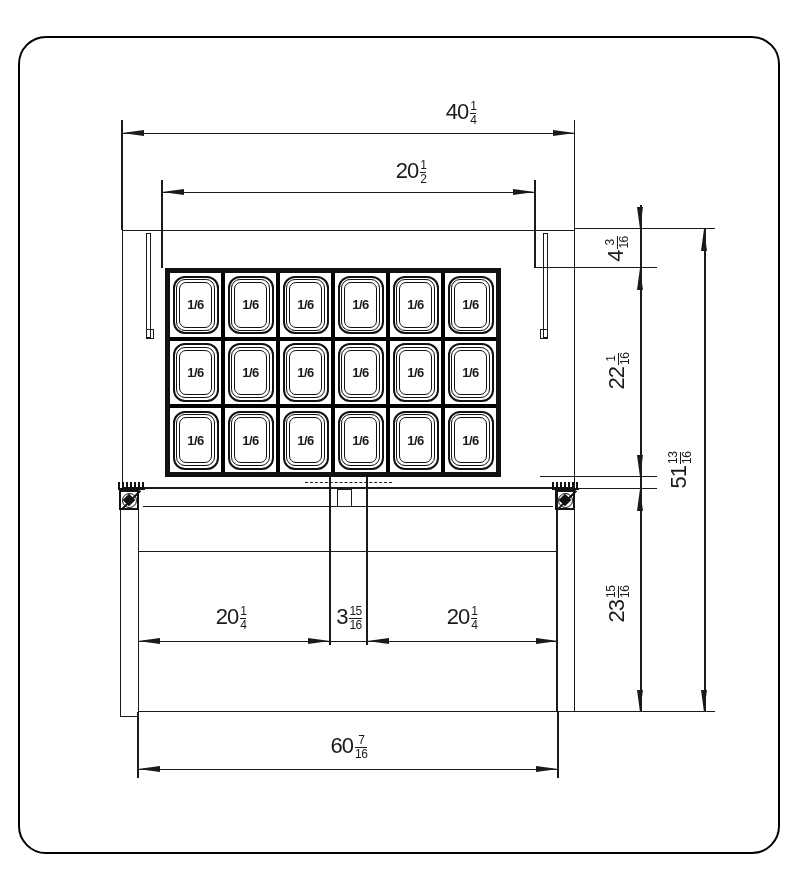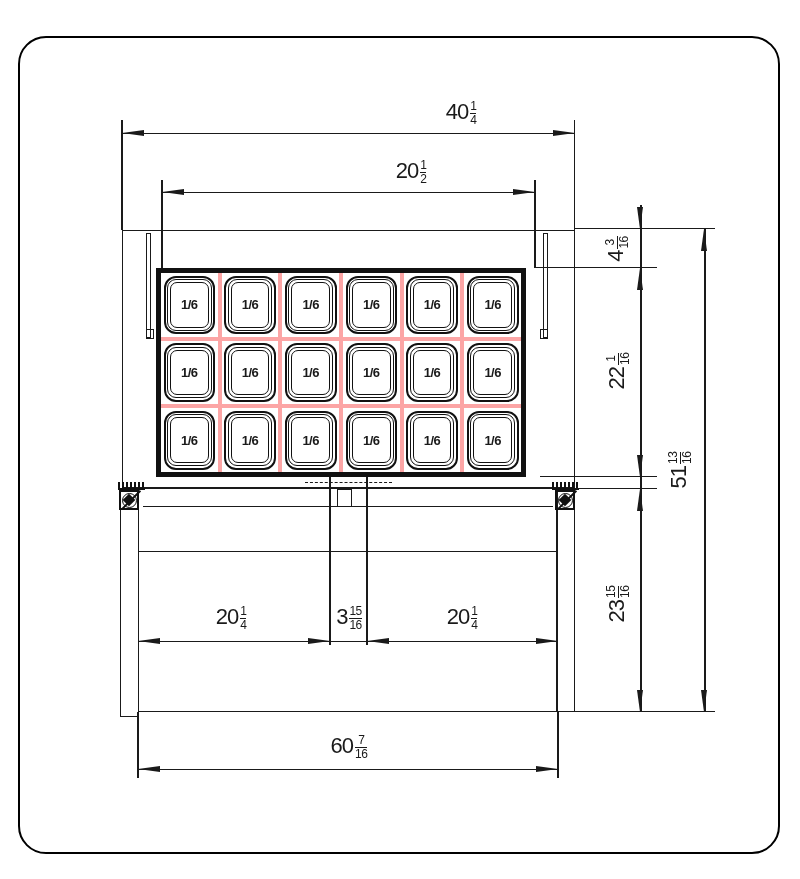--- a/index.html
+++ b/index.html
@@ -19,22 +19,22 @@
   .ar-r{border-width:3px 0 3px 22px;border-color:transparent transparent transparent #1a1a1a;}
   .ar-u{border-width:0 3px 22px 3px;border-color:transparent transparent #1a1a1a transparent;}
   .ar-d{border-width:22px 3px 0 3px;border-color:#1a1a1a transparent transparent transparent;}
   .dlbl{position:absolute;display:flex;align-items:flex-start;justify-content:center;
         font-size:22px;line-height:1;letter-spacing:-1px;height:26px;}
   .dlbl .frac{display:inline-flex;flex-direction:column;align-items:center;
         font-size:12px;letter-spacing:-0.5px;line-height:1.05;margin-left:2px;margin-top:-1px;}
   .dlbl .den{border-top:1.4px solid #1a1a1a;padding-top:0.5px;}
   .rot{transform:rotate(-90deg);}
   
-  .tray{position:absolute;left:156px;top:268px;width:370px;height:209px;
-        box-sizing:border-box;border:5px solid #111;background:#fca5a5;
+  .tray{position:absolute;left:165px;top:268px;width:336px;height:209px;
+        box-sizing:border-box;border:5px solid #111;background:#000000;
         display:grid;grid-template-columns:repeat(6,1fr);grid-template-rows:repeat(3,1fr);gap:4px;}
   .cell{background:#fff;position:relative;}
   .pan{position:absolute;inset:2.5px;border:2.5px solid #111;border-radius:12px;}
   .pan::before{content:"";position:absolute;inset:1.5px;border:1.3px solid #111;border-radius:9px;}
   .pan::after{content:"";position:absolute;inset:4.5px;border:1px solid #111;border-radius:7px;}
   .pan-lbl{position:absolute;inset:0;display:flex;align-items:center;justify-content:center;
         font-weight:bold;font-size:13px;letter-spacing:-0.5px;}
   
   .bracket{position:absolute;border:1.2px solid #1a1a1a;box-sizing:border-box;width:5px;height:105px;}
   .bracket-foot{position:absolute;border:1.2px solid #1a1a1a;box-sizing:border-box;width:8px;height:10px;}

